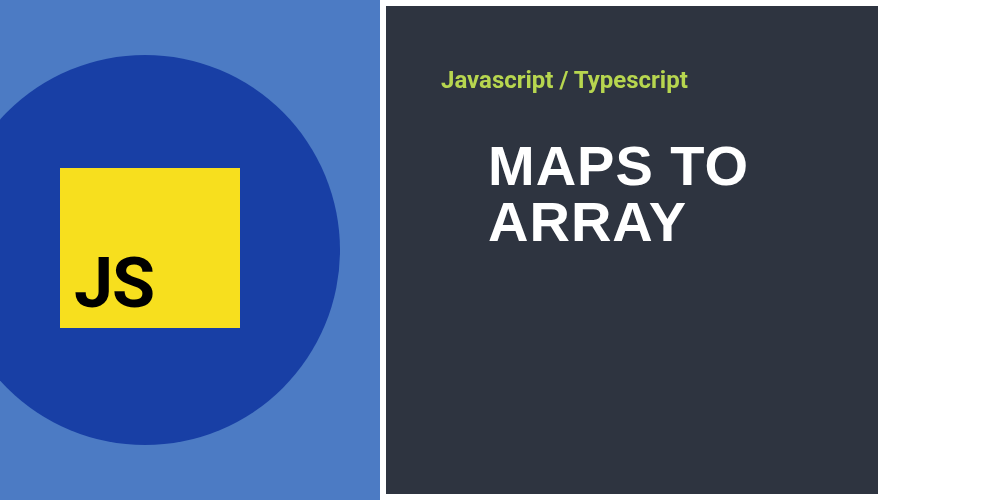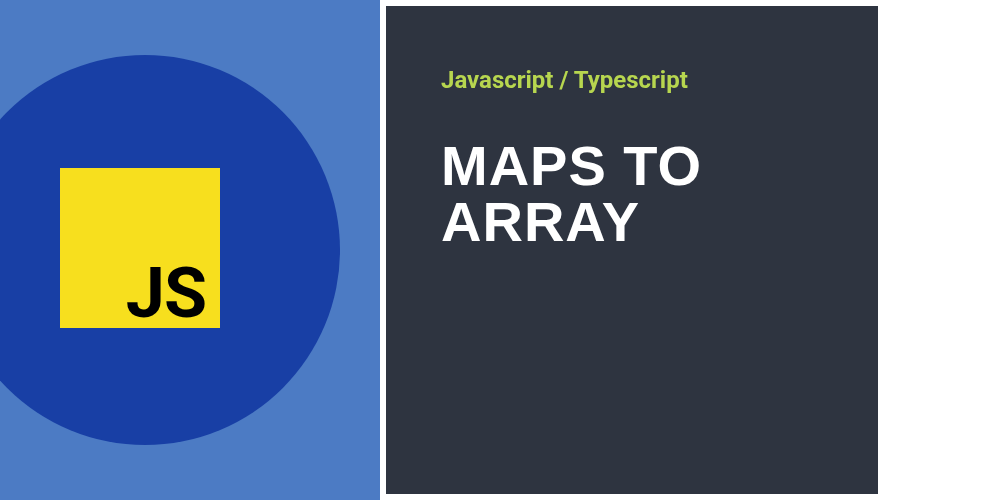--- a/index.html
+++ b/index.html
@@ -19,29 +19,29 @@
     position: absolute;
     width: 390px;
     height: 390px;
     background: #183fa5;
     border-radius: 50%;
     top: 55px;
     left: -50px;
   }
   .js-badge {
     position: absolute;
-    width: 160px;
+    width: 180px;
     height: 160px;
     background: #f7df1e;
     top: 168px;
     left: 60px;
     display: flex;
     align-items: flex-end;
-    justify-content: flex-end;
-    padding: 0 14px;
+    justify-content: flex-start;
+    padding: 10px 14px;
   }
   .js-text {
     font-size: 70px;
     font-weight: 700;
     color: #000;
     letter-spacing: -1px;
     line-height: 1;
   }
   .right-panel {
     width: 504px;
@@ -59,20 +59,21 @@
   }
   .title {
     color: #fff;
     font-size: 56px;
     font-weight: 800;
     letter-spacing: 1px;
     margin-bottom: 26px;
     font-family: "Arial Black", "Arial Bold", Gadget, sans-serif;
     text-transform: uppercase;
     line-height: 1;
+    margin-left: 47px;
   }
   .subtitle {
     color: #fff;
     font-size: 20px;
     font-weight: 400;
     line-height: 1.45;
     max-width: 420px;
   }
 </style>
 </head>

